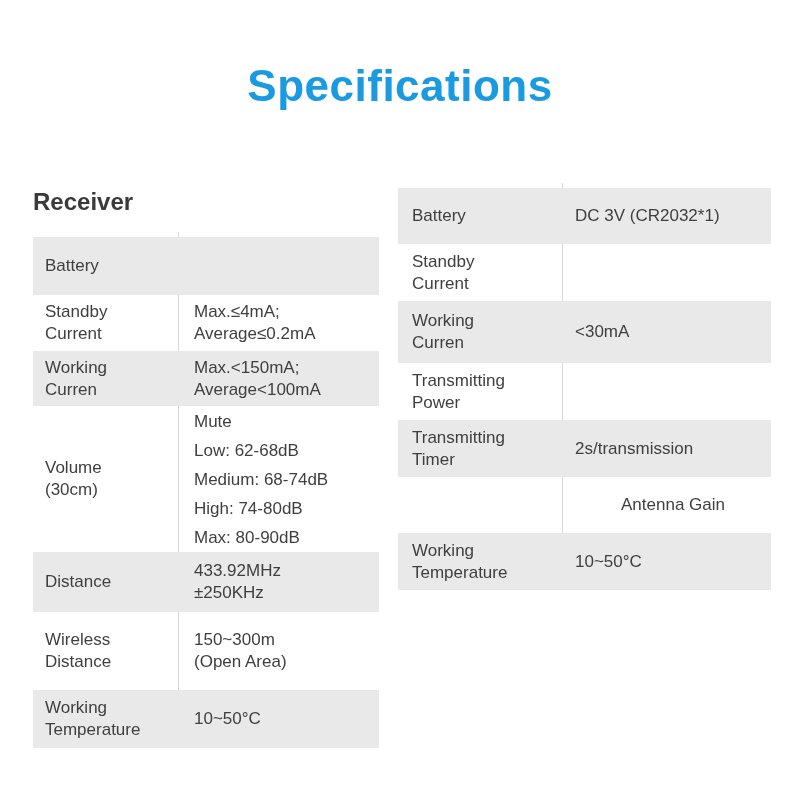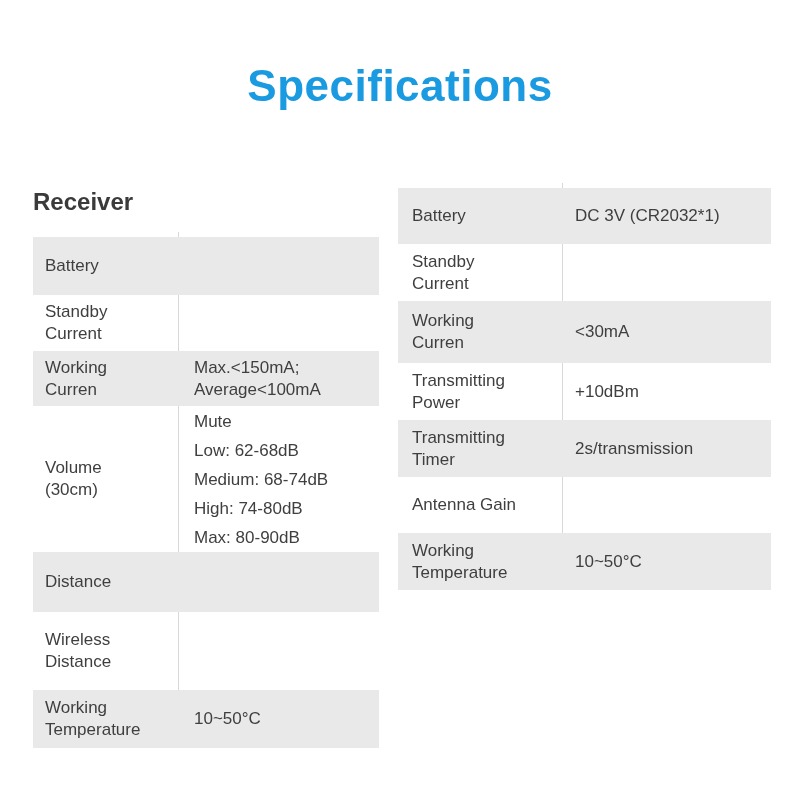--- a/index.html
+++ b/index.html
@@ -73,63 +73,69 @@
   .t-left .row:nth-child(4) .value{line-height:29px;}
   .t-left .row:nth-child(5){min-height:60px;}
   .t-left .row:nth-child(6){min-height:78px;}
   .t-left .row:nth-child(7){min-height:58px;}
   
   .t-right .row:nth-child(1){min-height:56px;}
   .t-right .row:nth-child(2){min-height:57px;}
   .t-right .row:nth-child(3){min-height:62px;}
   .t-right .row:nth-child(4){min-height:57px;}
   .t-right .row:nth-child(5){min-height:57px;}
-  .t-right .row:nth-child(6){min-height:56px;}
+  .t-right .row:nth-child(6){min-height:56px;justify-content:flex-end;}
   .t-right .row:nth-child(7){min-height:57px;}
 </style>
 </head>
 <body>
 
 <div class="page">
 
   <h1 class="title">Specifications</h1>
 
   <div class="columns">
 
     <section class="col-left">
       <h2 class="section-title">Receiver</h2>
       <div class="spec-table t-left">
         <div class="row alt">
           <div class="cell label">Battery</div>
         </div>
         <div class="row">
           <div class="cell label">Standby
 Current</div>
+          <div class="cell value">Max.≤4mA;
+Average≤0.2mA</div>
         </div>
         <div class="row alt">
           <div class="cell label">Working
 Curren</div>
           <div class="cell value">Max.&lt;150mA;
 Average&lt;100mA</div>
         </div>
         <div class="row">
           <div class="cell label">Volume
 (30cm)</div>
           <div class="cell value">Mute
 Low: 62-68dB
 Medium: 68-74dB
 High: 74-80dB
 Max: 80-90dB</div>
         </div>
         <div class="row alt">
           <div class="cell label">Distance</div>
+          <div class="cell value">433.92MHz
+±250KHz</div>
         </div>
         <div class="row">
           <div class="cell label">Wireless
 Distance</div>
+          <div class="cell value">150~300m
+(Open Area)</div>
         </div>
         <div class="row alt">
           <div class="cell label">Working
 Temperature</div>
           <div class="cell value">10~50°C</div>
         </div>
       </div>
     </section>
 
     <section class="col-right">
@@ -143,21 +149,20 @@
 Current</div>
         </div>
         <div class="row alt">
           <div class="cell label">Working
 Curren</div>
           <div class="cell value">&lt;30mA</div>
         </div>
         <div class="row">
           <div class="cell label">Transmitting
 Power</div>
-          <div class="cell value">+10dBm</div>
         </div>
         <div class="row alt">
           <div class="cell label">Transmitting
 Timer</div>
           <div class="cell value">2s/transmission</div>
         </div>
         <div class="row">
           <div class="cell label">Antenna Gain</div>
         </div>
         <div class="row alt">

